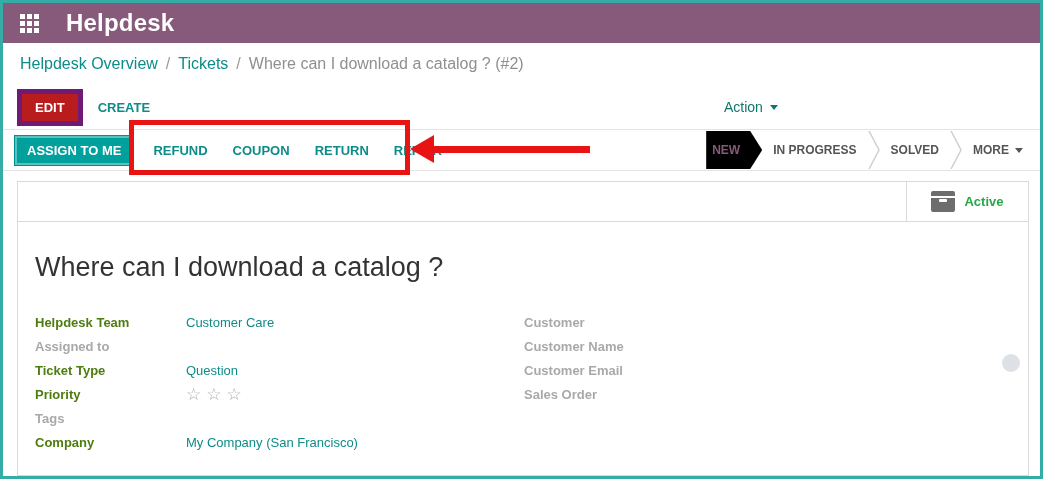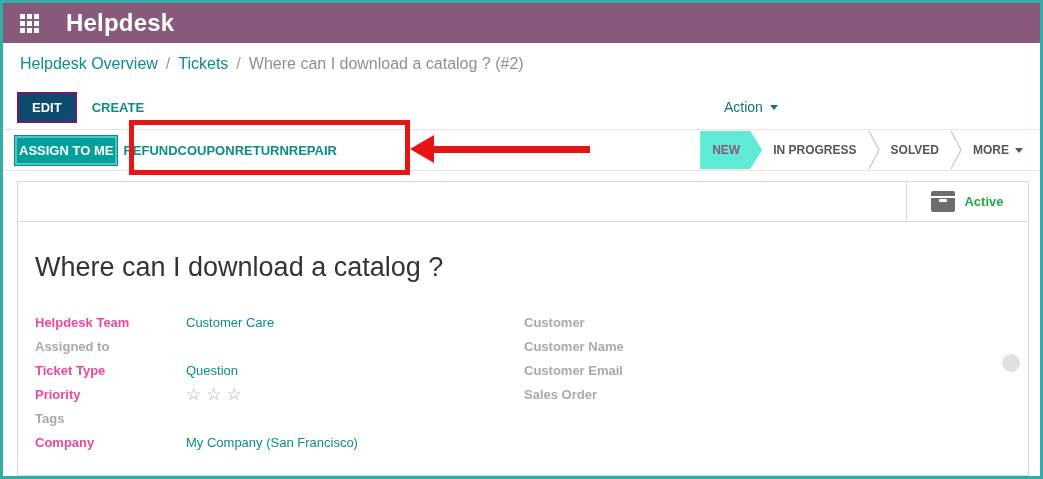--- a/index.html
+++ b/index.html
@@ -18,43 +18,43 @@
   .topmenu .mitem{ cursor:pointer; }
 
   
   .crumb-row{ height:42px; display:flex; align-items:center; padding-left:17px; font-size:16px; }
   .crumb-link{ color:#0d8c89; text-decoration:none; cursor:pointer; }
   .crumb-sep{ color:#9a9a9a; margin:0 8px; }
   .crumb-current{ color:#8f8f8f; }
 
   
   .control-row{ position:relative; height:44px; display:flex; align-items:center; padding-left:14px; }
-  .btn-primary{ background:#0c4a6e; color:#fff; border:2px solid #701a75; font-weight:bold;
+  .btn-primary{ background:#b91c1c; color:#fff; border:5px solid #701a75; font-weight:bold;
                 font-size:13px; padding:6px 13px; cursor:pointer;
                 font-family:"Liberation Sans", sans-serif; }
   .link-btn{ color:#0d8c89; font-weight:bold; font-size:13px; margin-left:15px; cursor:pointer; }
   .action-menu{ position:absolute; left:721px; top:0; height:100%; display:flex;
                 align-items:center; gap:7px; color:#0f766e; font-size:14px; cursor:pointer; }
   .caret{ display:inline-block; width:0; height:0; border-left:4px solid transparent;
           border-right:4px solid transparent; border-top:5px solid currentColor; }
 
   
   .statusbar{ position:relative; height:42px; border-top:1px solid #e4e4e4;
               border-bottom:1px solid #e4e4e4; display:flex; align-items:center;
               padding-left:11px; background:#fff; }
   .assign-btn{ background:#00a09d; color:#fff; border:1px solid #00918e;
                box-shadow:inset 0 0 0 2px rgba(255,255,255,.35);
-               font-weight:bold; font-size:13px; padding:7px 4px; cursor:pointer;
+               font-weight:bold; font-size:13px; padding:7px 12px; cursor:pointer;
                font-family:"Liberation Sans", sans-serif; }
-  .status-links{ display:flex; margin-left:5px; }
+  .status-links{ display:flex; gap:25px; margin-left:19px; }
   .status-links .slink{ color:#0d8c89; font-weight:bold; font-size:13px; cursor:pointer; }
   .pipeline{ position:absolute; right:6px; top:1px; height:38px; display:flex; align-items:stretch; }
   .stage{ display:flex; align-items:center; padding:0 11px; font-size:12px; font-weight:bold;
           color:#555; cursor:pointer; white-space:nowrap; }
-  .stage.active{ background:#5eead4; color:#875a7b; padding:0 22px 0 12px;
+  .stage.active{ background:#000000; color:#875a7b; padding:0 22px 0 6px;
                  clip-path:polygon(0 0, calc(100% - 12px) 0, 100% 50%, calc(100% - 12px) 100%, 0 100%); }
   .stage .caret{ margin-left:6px; color:#555; }
   .stage-sep{ display:flex; align-items:center; }
 
   
   .sheet{ position:absolute; left:14px; right:11px; top:178px; bottom:0;
           border:1px solid #d9d9d9; background:#fff; }
   .btnbox-strip{ height:40px; border-bottom:1px solid #d9d9d9; position:relative; }
   .active-cell{ position:absolute; right:0; top:0; width:122px; height:100%;
                 border-left:1px solid #d9d9d9; display:flex; align-items:center;
@@ -68,21 +68,21 @@
   .sheet-body{ padding-left:17px; position:relative; }
   .ticket-title{ margin-top:30px; font-size:27px; font-weight:400; color:#333; }
   .kanban-dot{ position:absolute; width:18px; height:18px; border-radius:50%;
                background:#dde1e5; right:-9px; top:40px; cursor:pointer; }
   .kstate-holder{ position:absolute; right:17px; top:62px; width:18px; height:18px; }
 
   .fields{ display:flex; margin-top:27px; }
   .fcol-left{ width:489px; }
   .fcol-right{ flex:1; }
   .frow{ height:24px; display:flex; align-items:center; font-size:13px; }
-  .flabel{ width:151px; font-weight:bold; color:#ec4899; }
+  .flabel{ width:151px; font-weight:bold; color:#4d7c0f; }
   .flabel.empty{ color:#a9a9a9; }
   .fvalue a{ color:#0d8c89; text-decoration:none; cursor:pointer; }
   .stars{ letter-spacing:5px; color:#aeaeae; font-size:17px; line-height:1; }
   .star{ cursor:pointer; }
 
   
   .anno{ position:absolute; pointer-events:none; z-index:40; }
   .anno-rect{ left:126px; top:117px; width:281px; height:55px; border:5px solid #e81313; }
   .anno-arrow-head{ left:407px; top:132px; width:0; height:0;
                     border-top:14px solid transparent; border-bottom:14px solid transparent;

